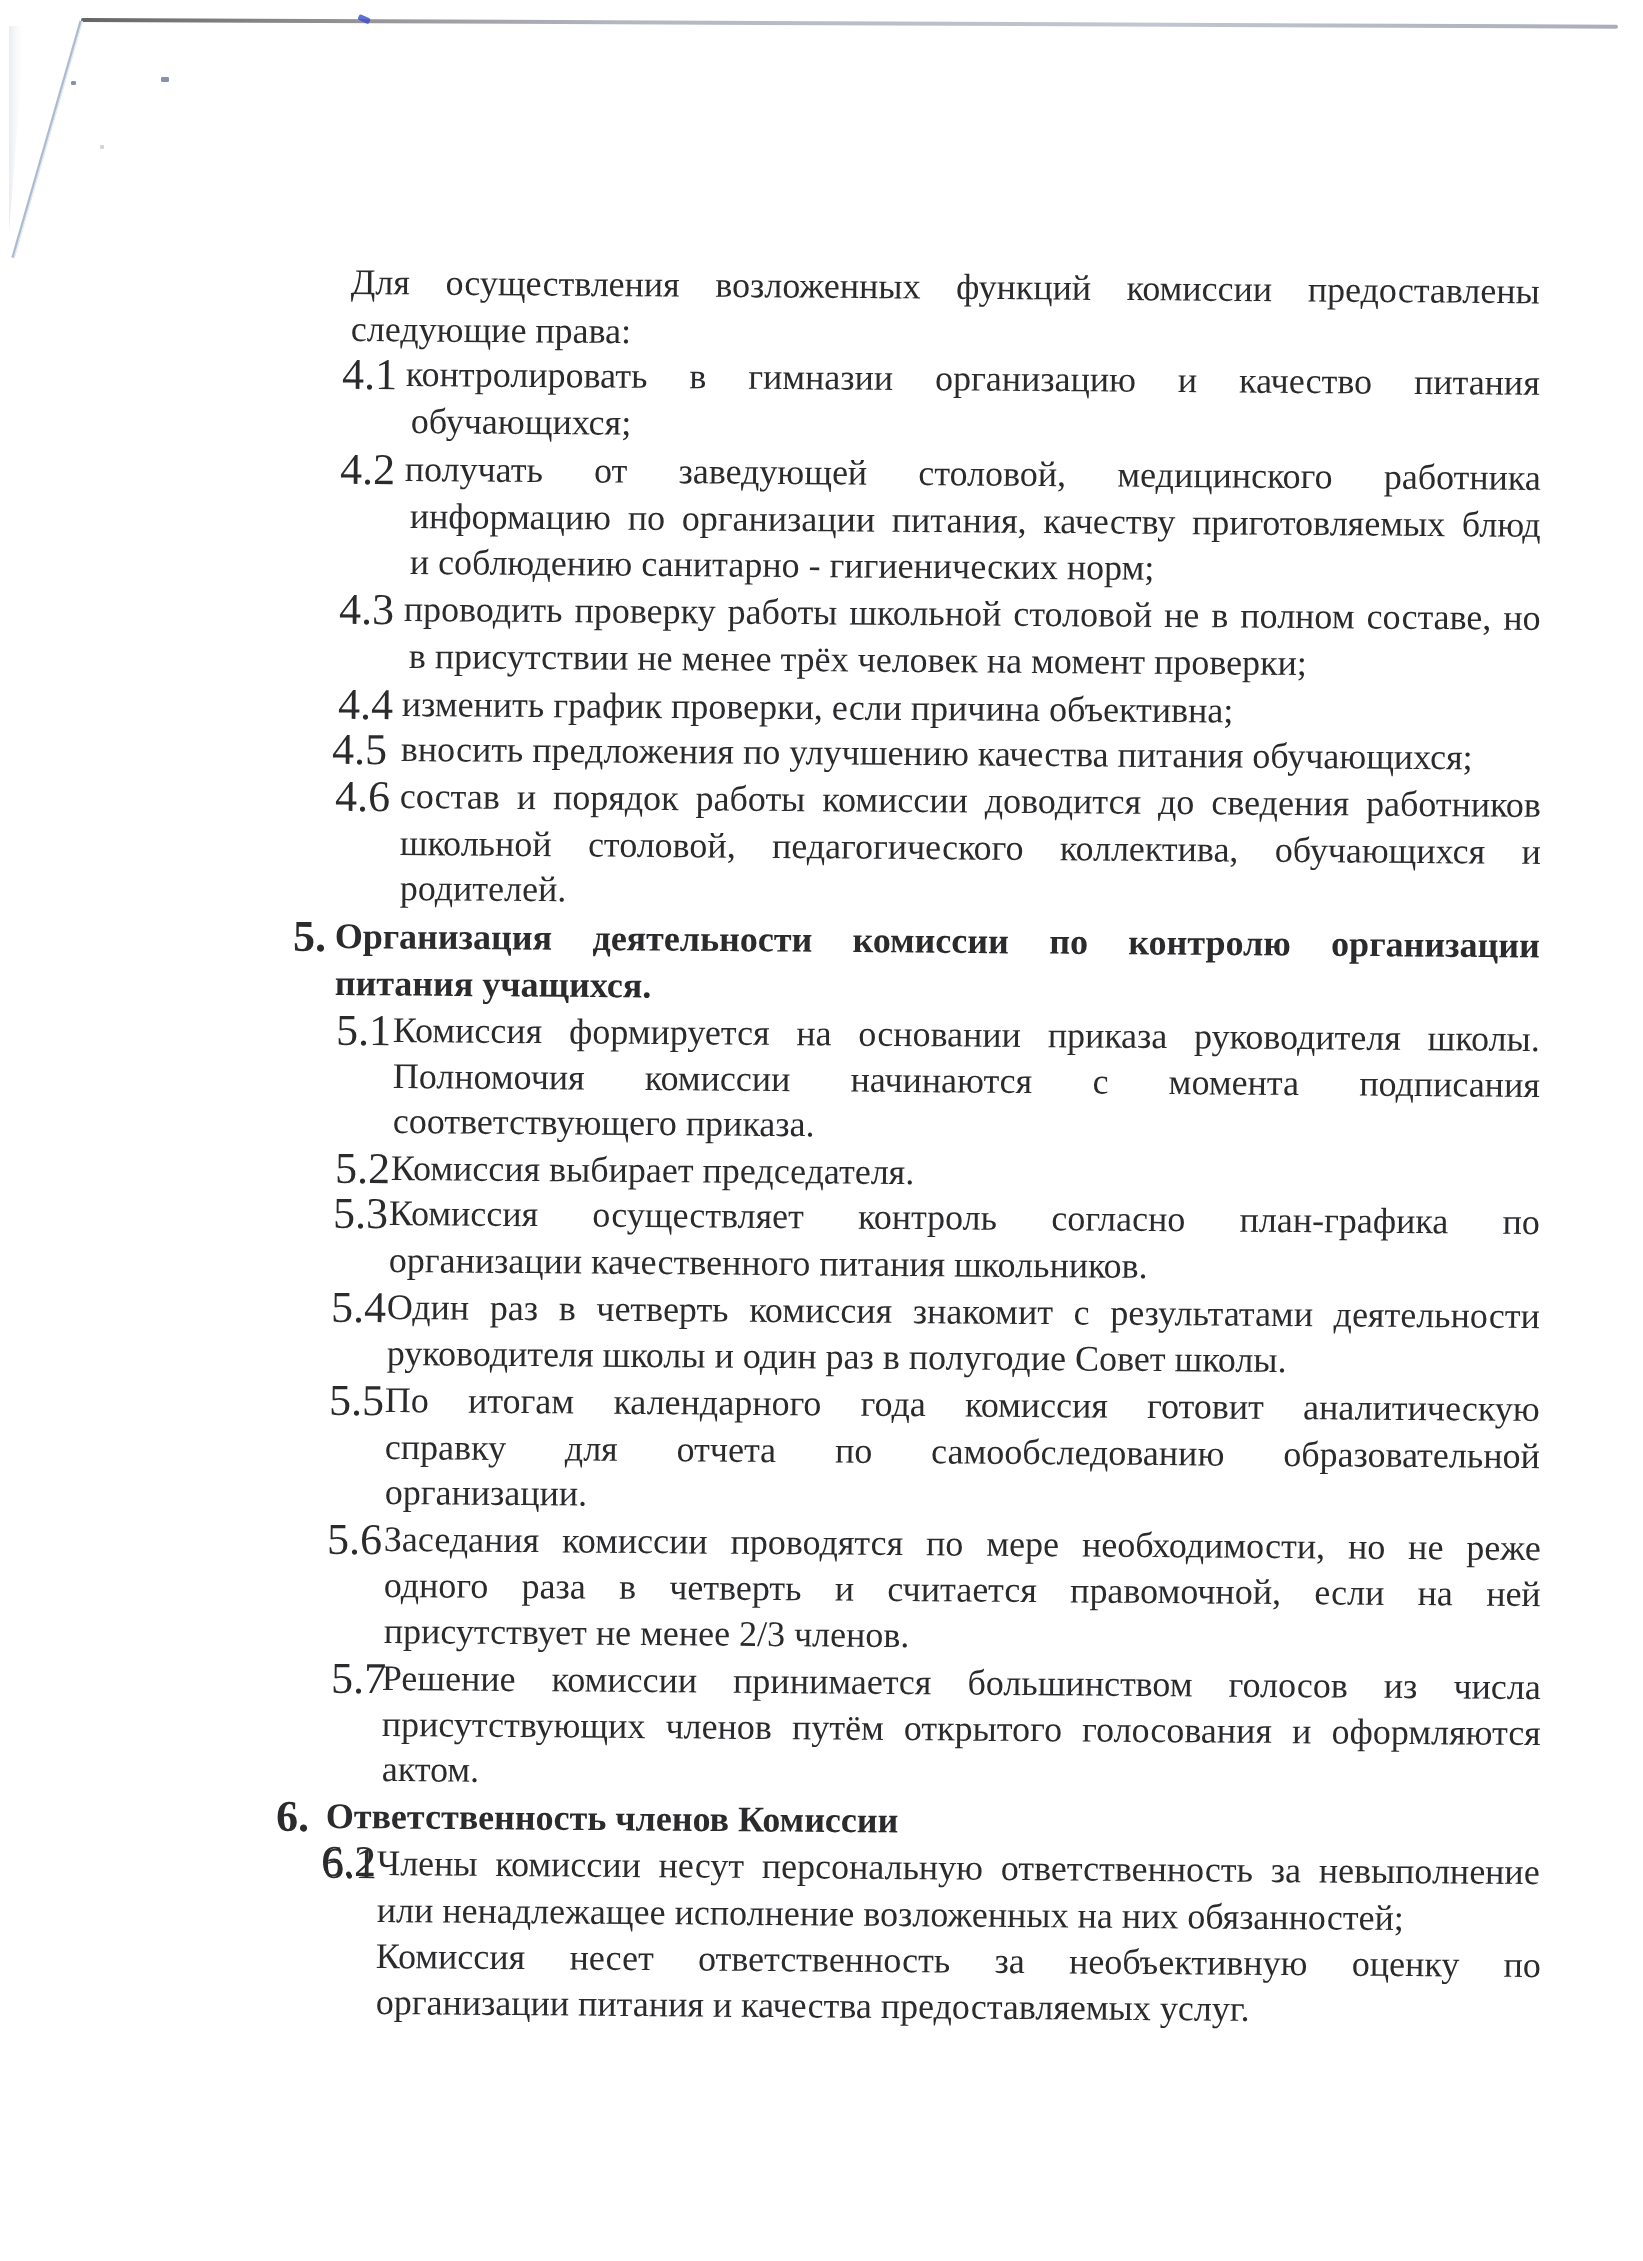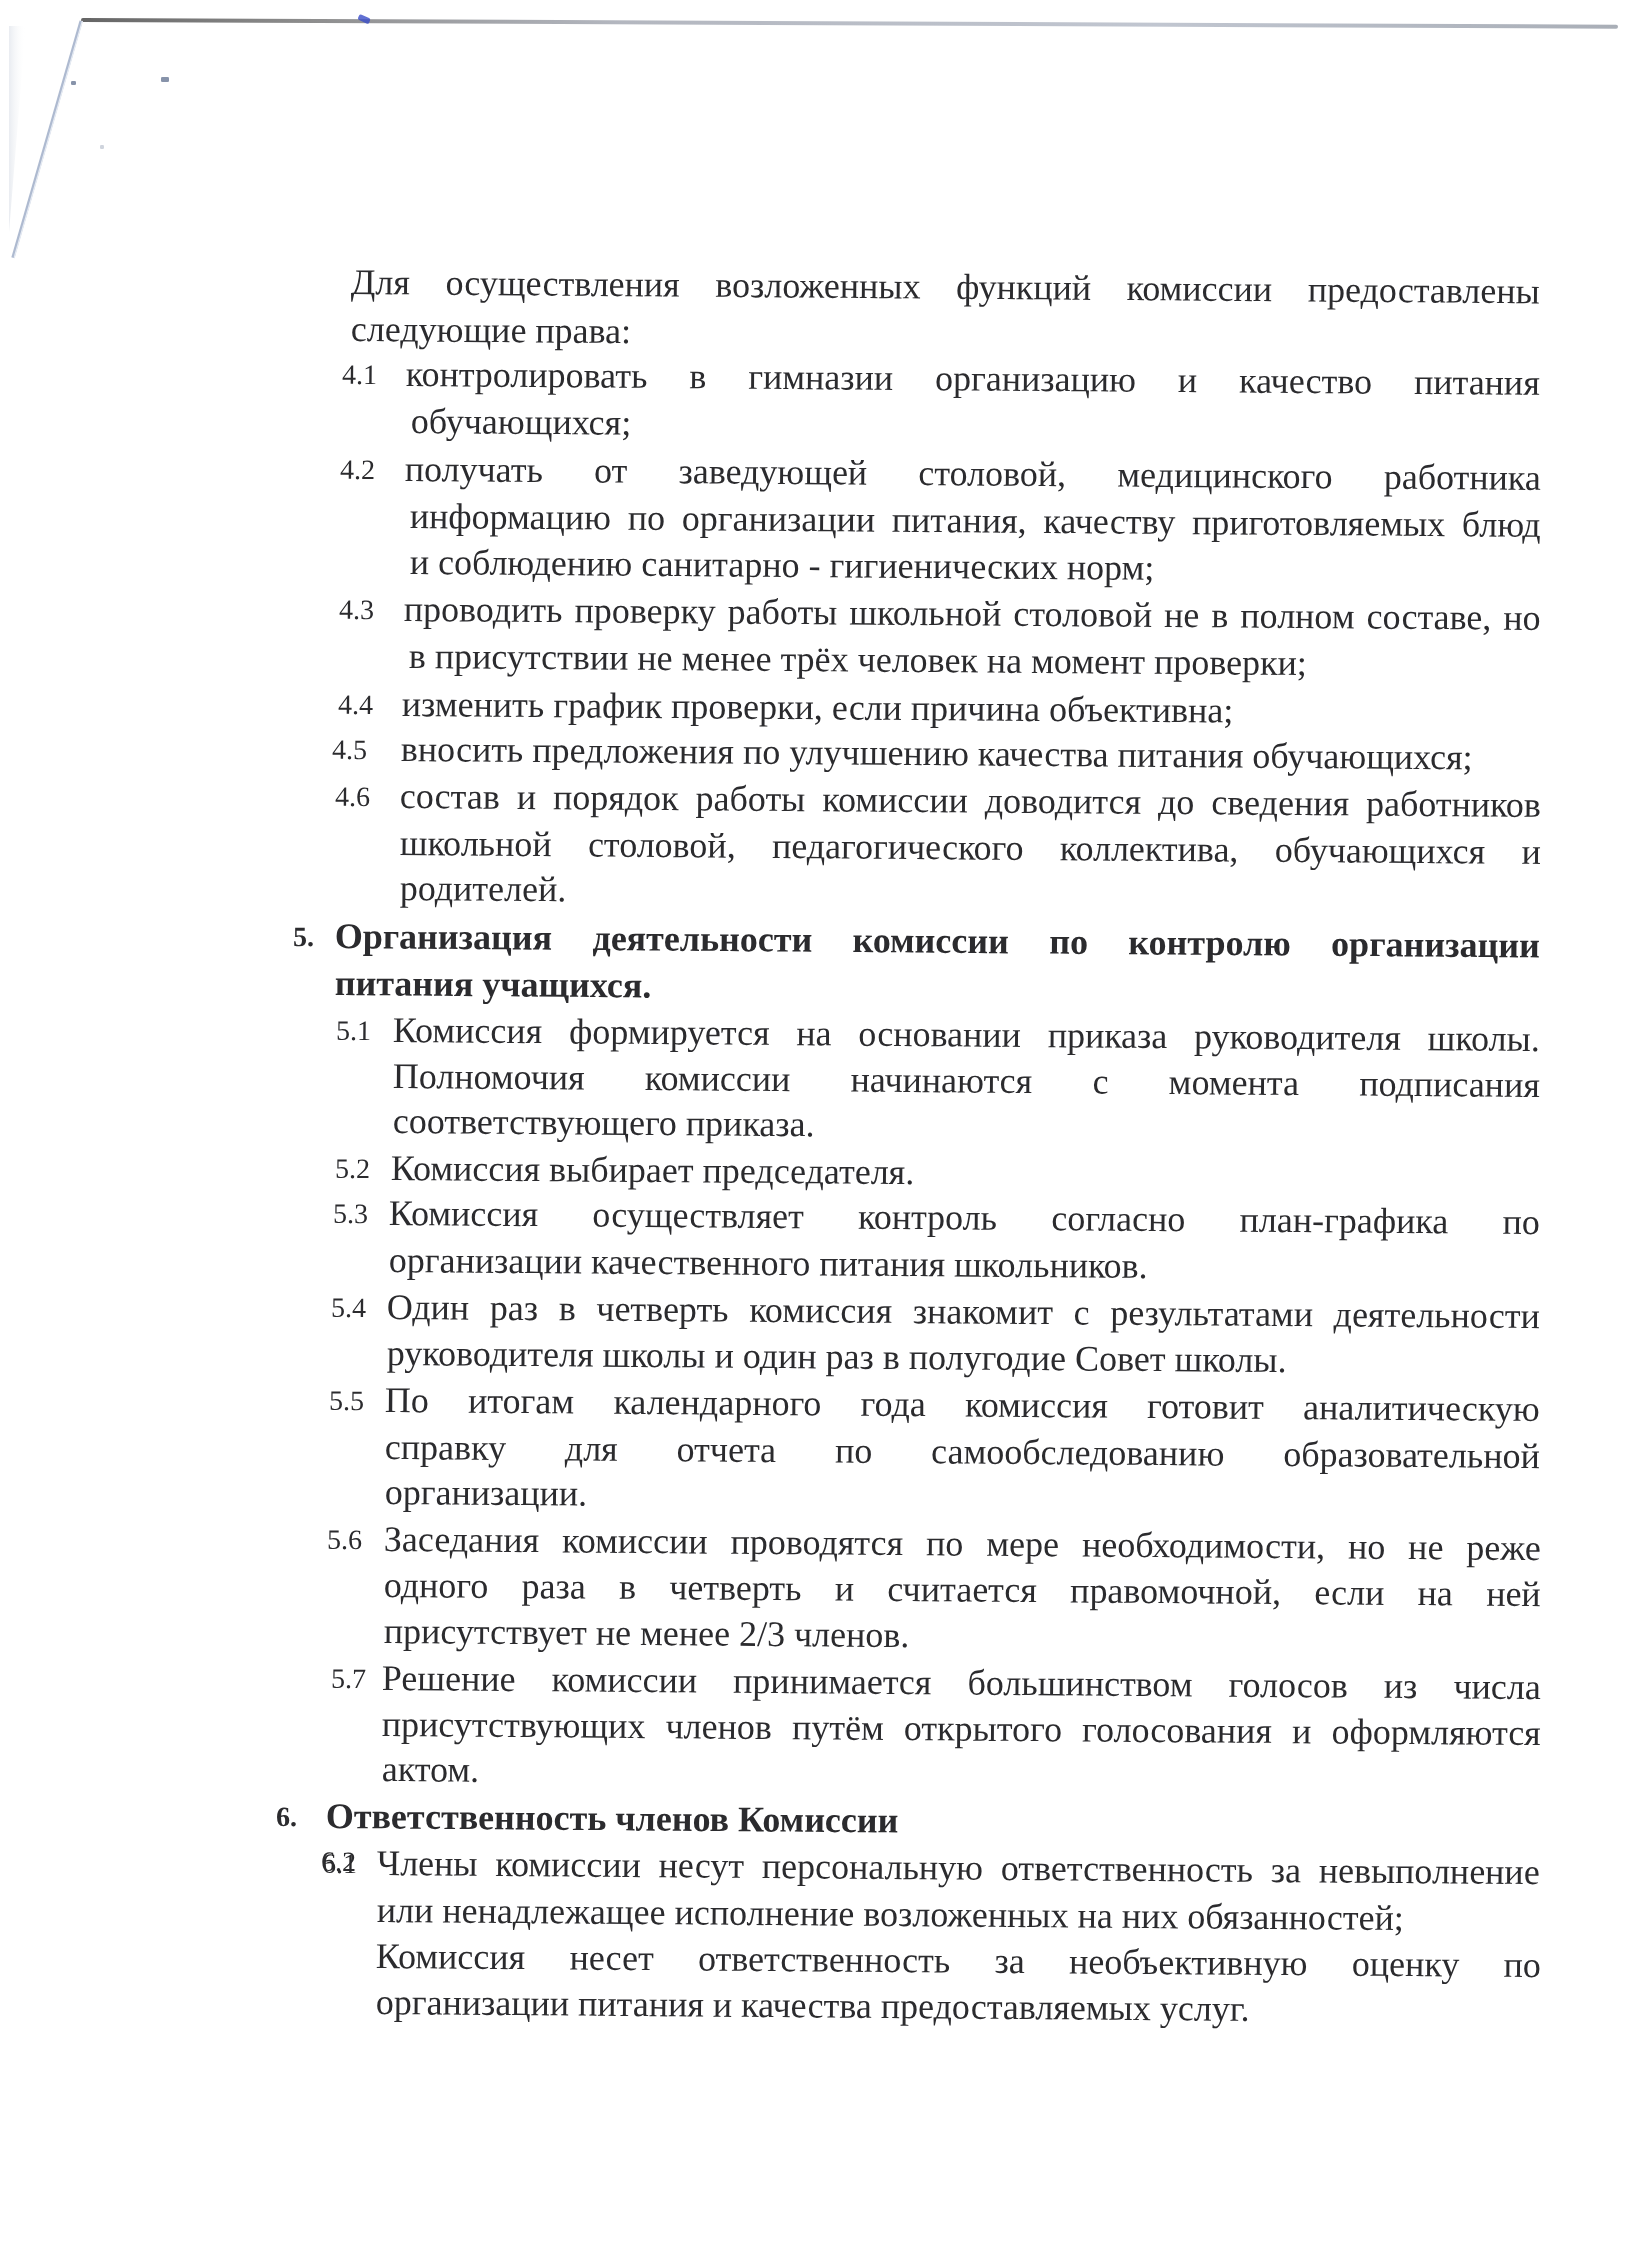--- a/index.html
+++ b/index.html
@@ -58,21 +58,21 @@
     position: absolute;
     white-space: nowrap;
     font-size: 36px;
     line-height: 43px;
     transform-origin: left top;
   }
   .bold { font-weight: bold; }
   .num {
     position: absolute;
     white-space: nowrap;
-    font-size: 28px;
+    font-size: 44px;
     line-height: 43px;
   }
 </style>
 </head>
 <body>
 
 <div class="page">
   <div class="scan-edge-top"></div>
   <div class="blue-mark"></div>
   <svg style="position:absolute;left:0;top:0" width="103" height="271" viewBox="0 0 160 420">

